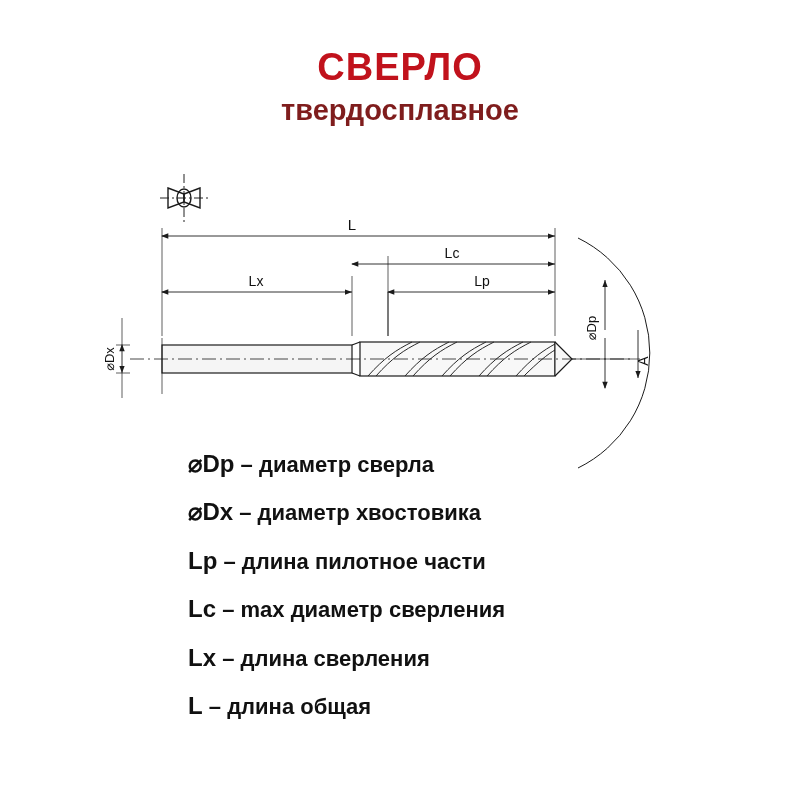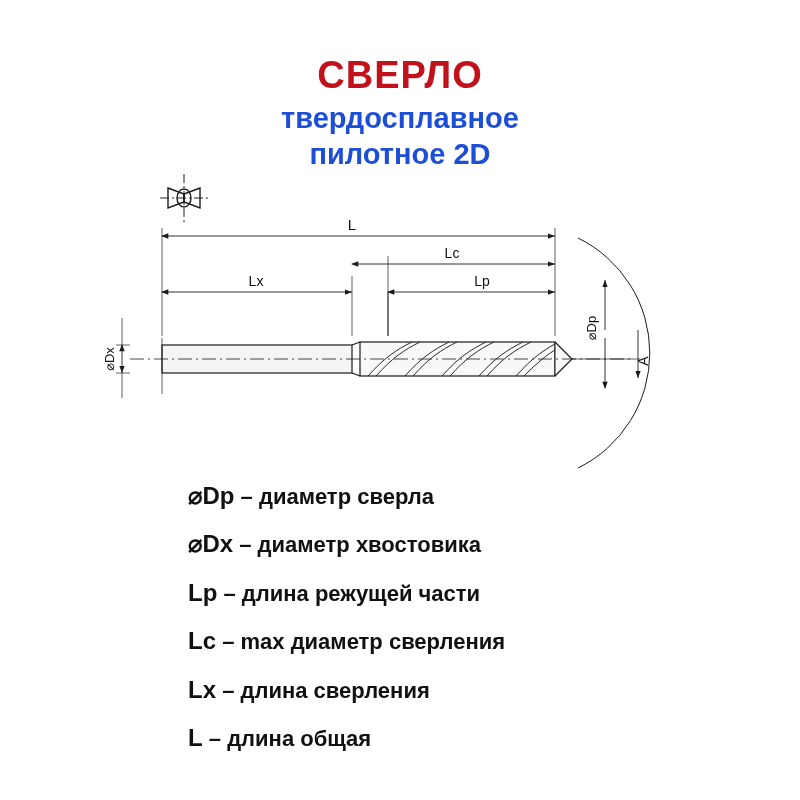--- a/index.html
+++ b/index.html
@@ -21,33 +21,32 @@
     height: 800px;
   }
 
   
   .title-block {
     position: absolute;
     top: 48px;
     left: 0;
     width: 800px;
     text-align: center;
-    margin-top: 8px;
   }
   .title-main {
     font-size: 38px;
     font-weight: bold;
     color: #c1121c;
     letter-spacing: 1px;
     line-height: 1.05;
   }
   .title-sub {
     font-size: 29px;
     font-weight: bold;
-    color: #1d4ed8;
+    color: #7f1d1d;
     line-height: 1.25;
     margin-top: 4px;
   }
 
   
   .proj-symbol {
     position: absolute;
     top: 172px;
     left: 158px;
     width: 52px;
@@ -59,21 +58,21 @@
     position: absolute;
     top: 218px;
     left: 100px;
     width: 600px;
     height: 260px;
   }
 
   
   .legend {
     position: absolute;
-    top: 472px;
+    top: 440px;
     left: 0;
     width: 800px;
   }
   .legend-row {
     font-size: 22px;
     color: #111111;
     padding: 11px 0;
     padding-left: 188px;
     line-height: 1.1;
   }
@@ -87,21 +86,20 @@
 </style>
 </head>
 <body>
 
 <div id="page">
 
   <div class="title-block">
     <div class="title-main">СВЕРЛО</div>
     <div class="title-sub">
       <div>твердосплавное</div>
-      <div>пилотное 2D</div>
     </div>
   </div>
 
   <div class="proj-symbol">
     <svg width="52" height="52" viewBox="0 0 52 52">
 
       <line x1="26" y1="2" x2="26" y2="50" stroke="#222" stroke-width="1" stroke-dasharray="9,3,2,3"></line>
       <line x1="2" y1="26" x2="50" y2="26" stroke="#222" stroke-width="1" stroke-dasharray="9,3,2,3"></line>
 
       <polygon points="10,16 26,22 26,30 10,36" fill="none" stroke="#1b1b1b" stroke-width="1.4"></polygon>
@@ -192,21 +190,21 @@
     <div class="legend-row">
       <span class="legend-sym">⌀Dp</span>
       <span class="legend-text">– диаметр сверла</span>
     </div>
     <div class="legend-row">
       <span class="legend-sym">⌀Dx</span>
       <span class="legend-text">– диаметр хвостовика</span>
     </div>
     <div class="legend-row">
       <span class="legend-sym">Lp</span>
-      <span class="legend-text">– длина режущей части</span>
+      <span class="legend-text">– длина пилотное части</span>
     </div>
     <div class="legend-row">
       <span class="legend-sym">Lc</span>
       <span class="legend-text">– max диаметр сверления</span>
     </div>
     <div class="legend-row">
       <span class="legend-sym">Lx</span>
       <span class="legend-text">– длина сверления</span>
     </div>
     <div class="legend-row">

